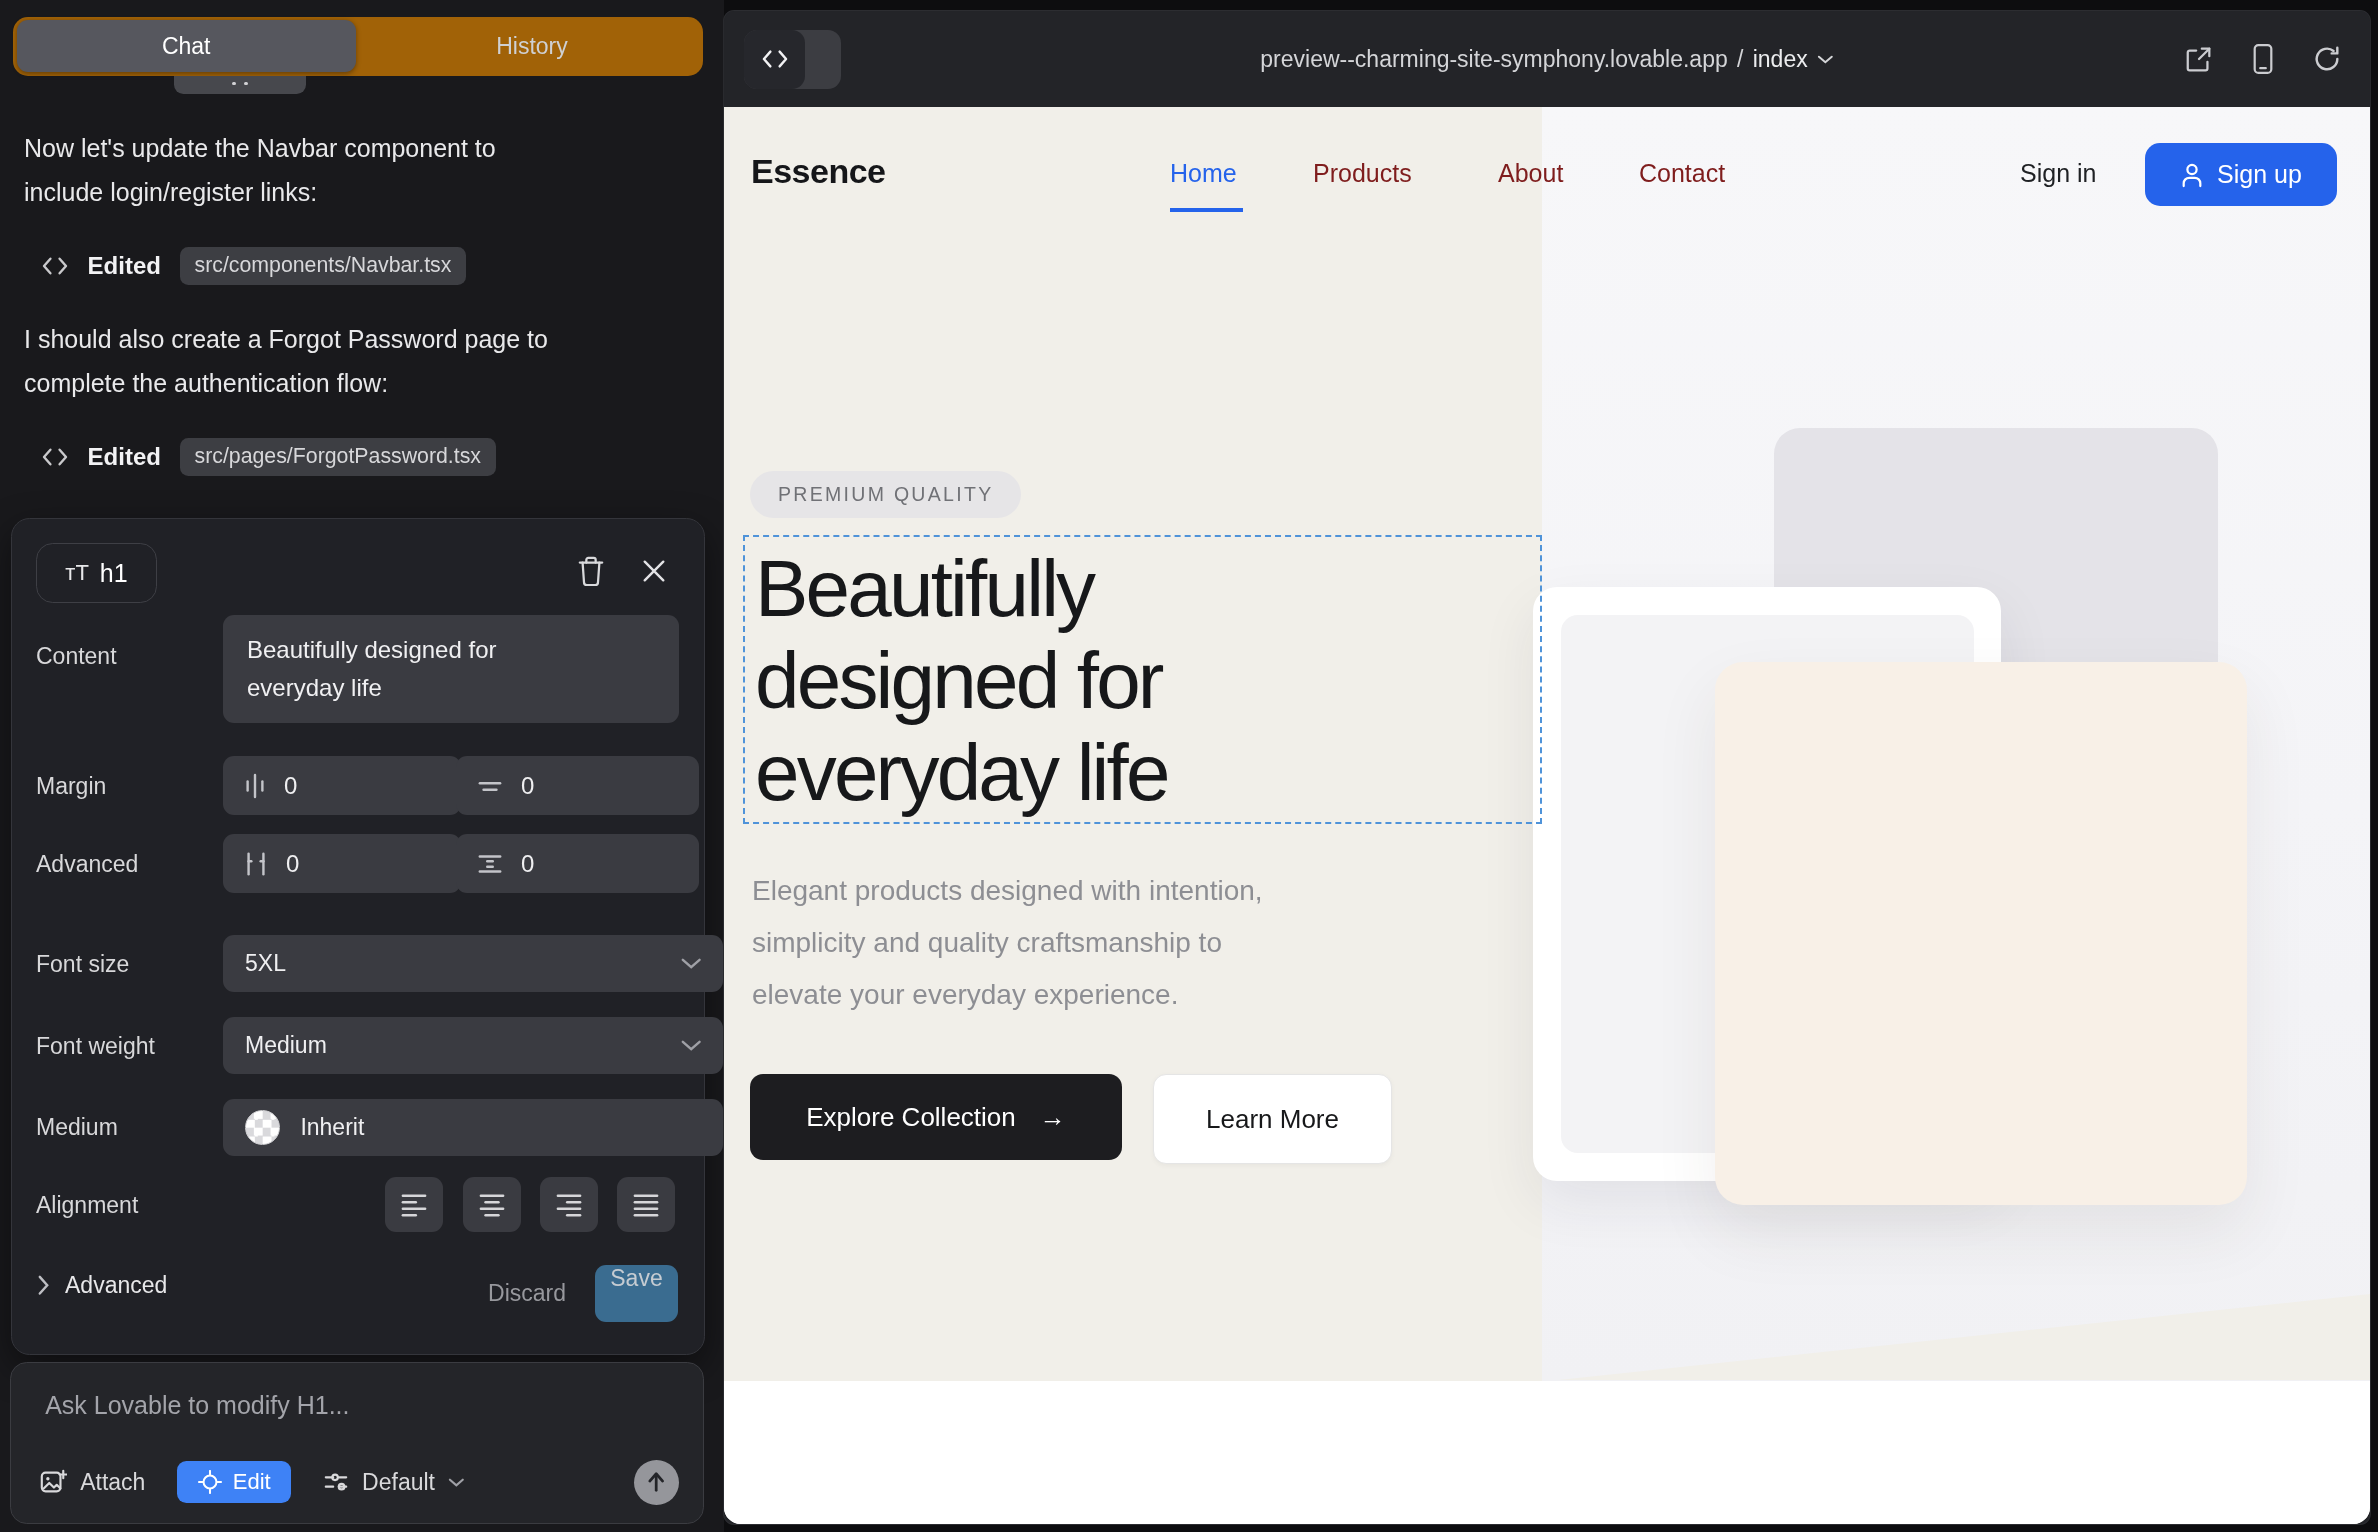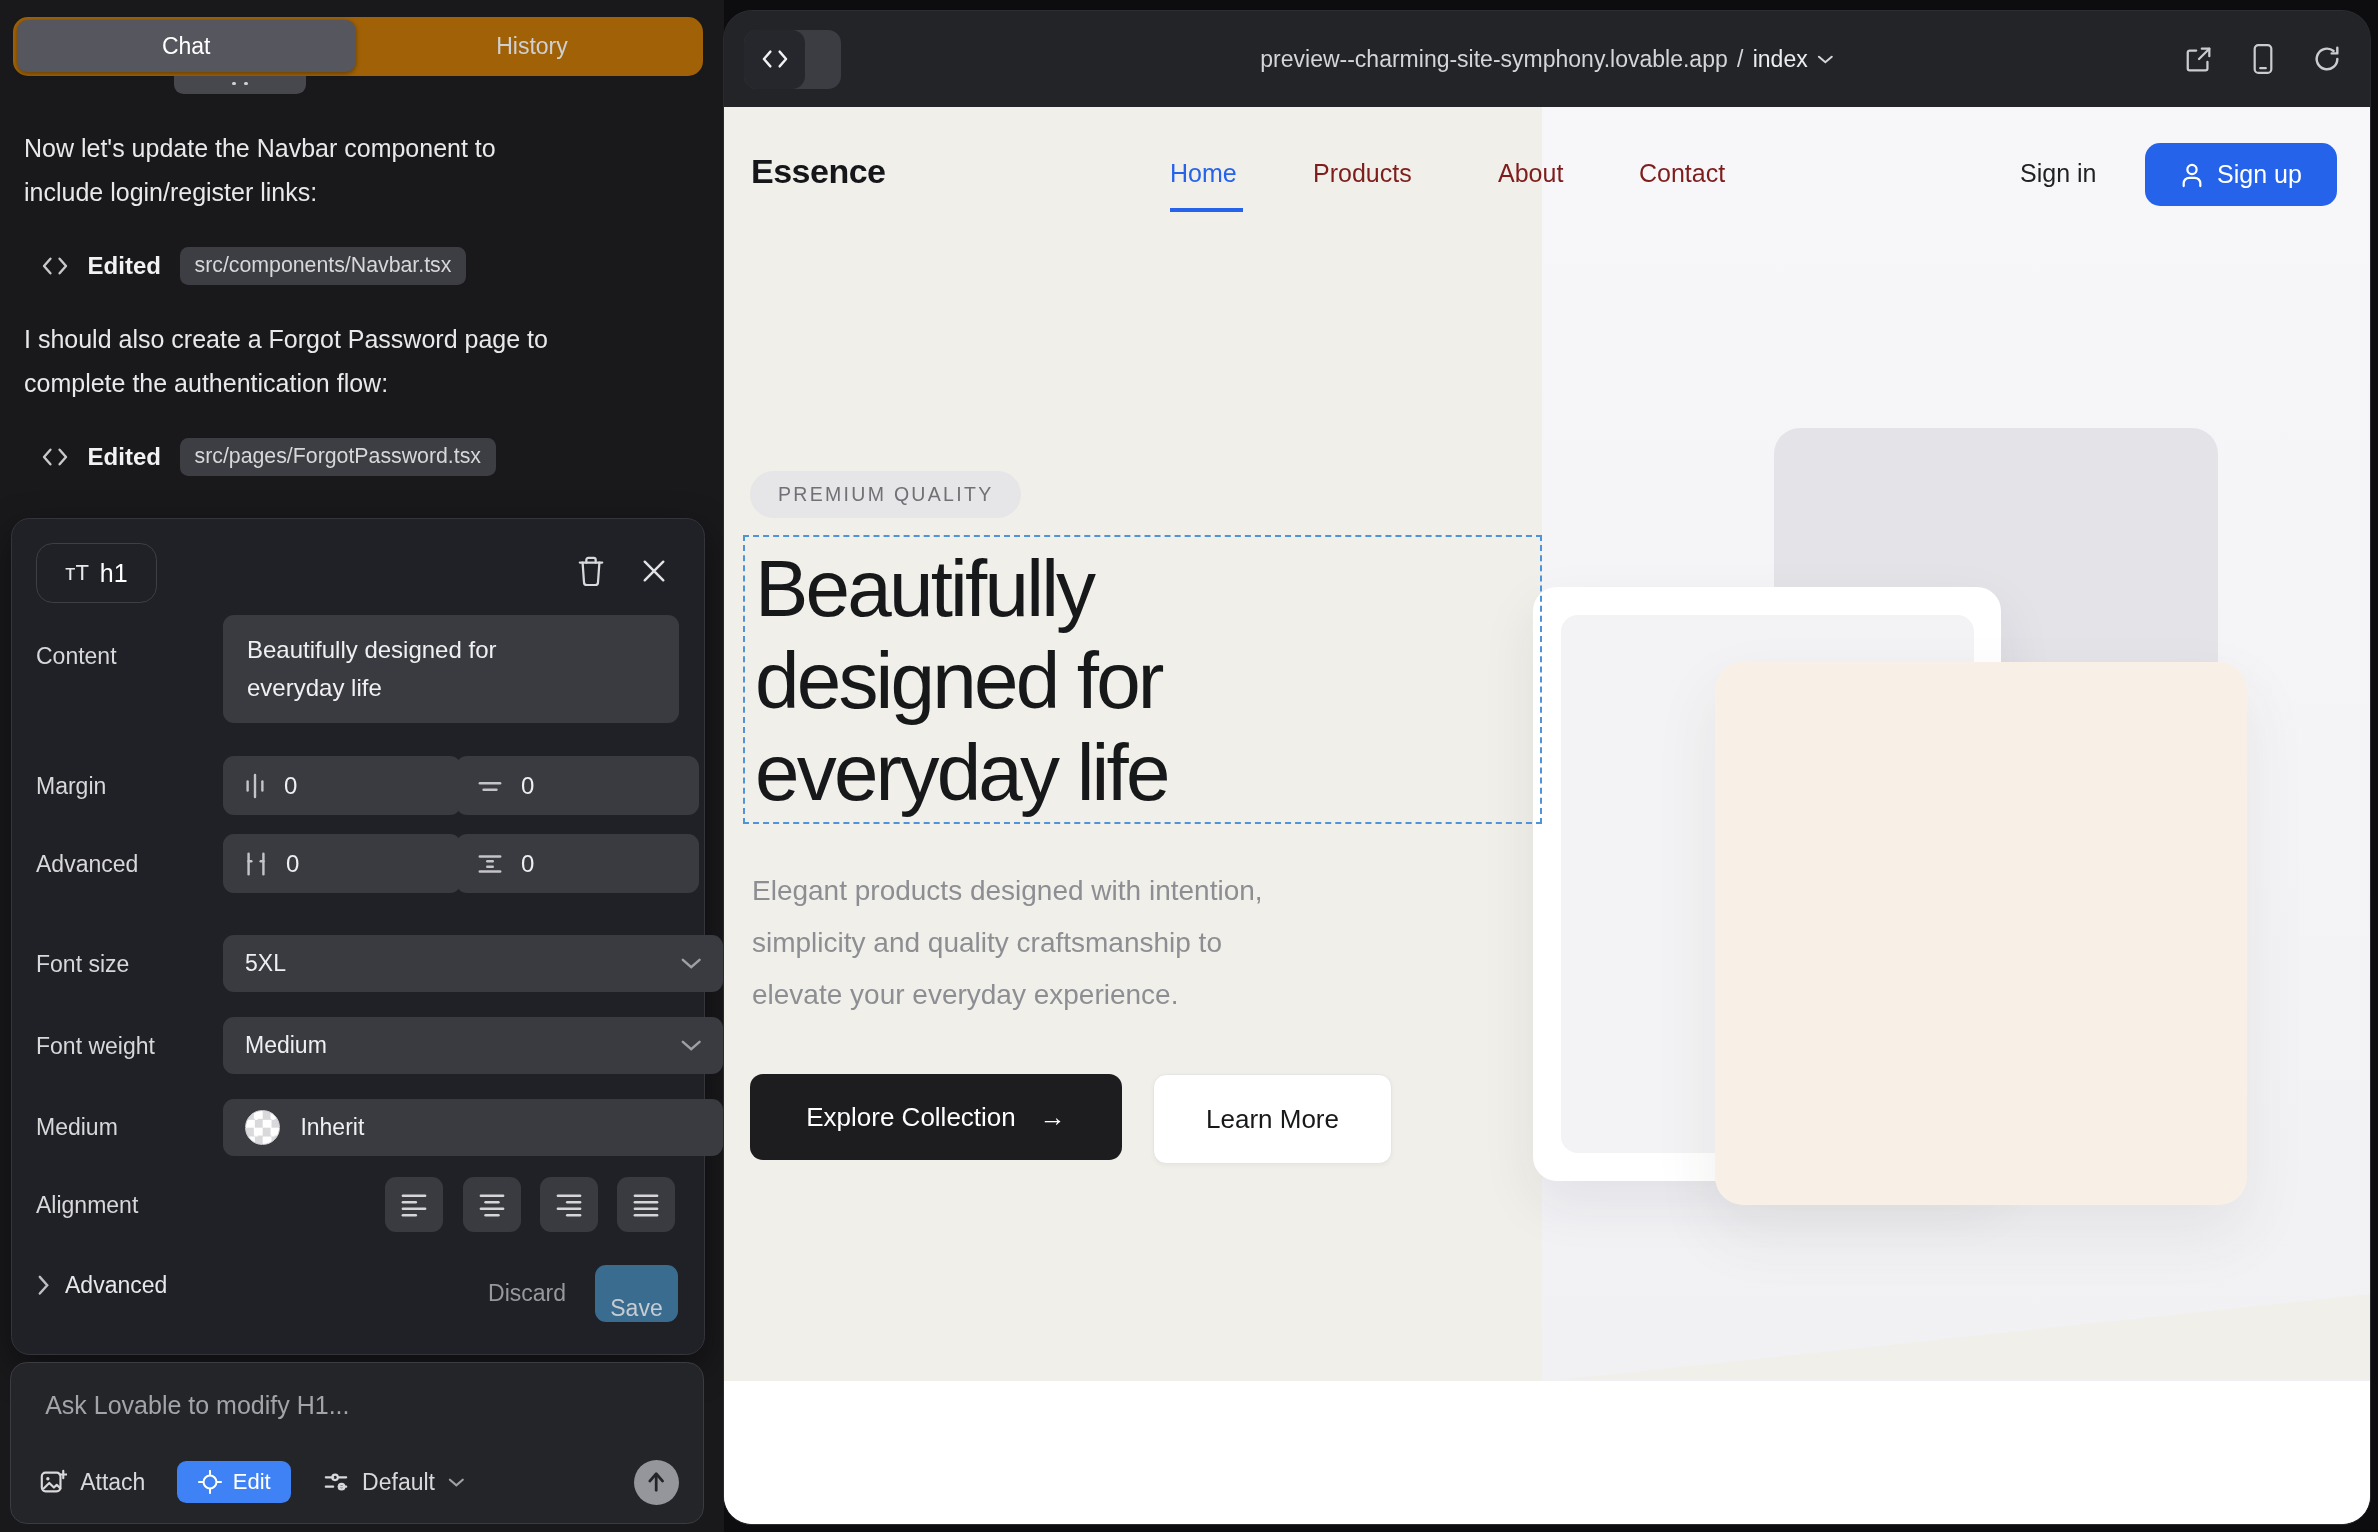--- a/index.html
+++ b/index.html
@@ -50,35 +50,35 @@
       background:
         repeating-conic-gradient(#ffffff 0 25%, #d9d9dc 0 50%) 0 0/16.7px 16.7px;
       border:0.9px solid #cfcfd2;}
   .align-btn{position:absolute;top:658px;width:58px;height:55px;background:#3a3b41;border-radius:11px;
       display:flex;align-items:center;justify-content:center;cursor:pointer;}
   .adv{left:25px;top:753px;display:flex;align-items:center;gap:15px;color:#e8e8ea;font-size:23px;cursor:pointer;}
   .adv .caret{color:#bdbec3;font-size:24px;}
   .discard{left:464px;top:746px;width:102px;height:57px;display:flex;align-items:center;justify-content:center;
       color:#97989d;font-size:23px;cursor:pointer;}
   .save{left:583px;top:746px;width:83px;height:57px;background:#3a6c90;border-radius:11px;
-      display:flex;align-items:flex-end;justify-content:center;color:#c6ccd2;font-size:23px;cursor:pointer;}
+      display:flex;align-items:flex-start;justify-content:center;color:#c6ccd2;font-size:23px;cursor:pointer;}
 
   
   .composer{left:10.2px;top:1362px;width:692px;height:160px;background:#242529;
       border:0.9px solid #3b3c41;border-radius:16.7px;}
   .composer-ph{left:34px;top:28px;color:#a3a4aa;font-size:25px;}
   .composer-row{left:28px;top:95px;right:24px;height:48px;display:flex;align-items:center;gap:32px;}
   .tool-btn{display:flex;align-items:center;gap:13px;color:#d9d9db;font-size:23px;cursor:pointer;}
   .edit-pill{display:flex;align-items:center;gap:11px;background:#3e82f6;color:#fff;font-size:22px;
       padding:8.3px 20.4px;border-radius:9.3px;cursor:pointer;}
   .send{margin-left:auto;width:45px;height:45px;border-radius:50%;background:#95969b;display:flex;
       align-items:center;justify-content:center;cursor:pointer;}
 
   
-  .browser{left:724px;top:11px;width:1646px;height:1513px;background:#232428;border-radius:28px;
+  .browser{left:724px;top:11px;width:1646px;height:1513px;background:#232428;border-radius:10px;
       overflow:hidden;box-shadow:0 0 0 0.9px #2c2d31;}
   .bheader{left:0;top:0;width:1646px;height:96px;background:#232428;}
   .code-toggle{left:20.4px;top:18.6px;width:97px;height:59px;background:#3c3d42;border-radius:13px;cursor:pointer;}
   .code-toggle .seg{position:absolute;left:0;top:0;width:61px;height:59px;background:#26272c;
       border-radius:13px;display:flex;align-items:center;justify-content:center;color:#f2f2f4;}
   .url{left:0;right:0;top:0;height:96px;display:flex;align-items:center;justify-content:center;
       gap:9.3px;color:#d4d5d8;font-size:23px;}
   .url .path{color:#ecedef;}
   .b-icons{right:28px;top:0;height:96px;display:flex;align-items:center;gap:37px;color:#cbccd0;}
   .b-icon{cursor:pointer;}

